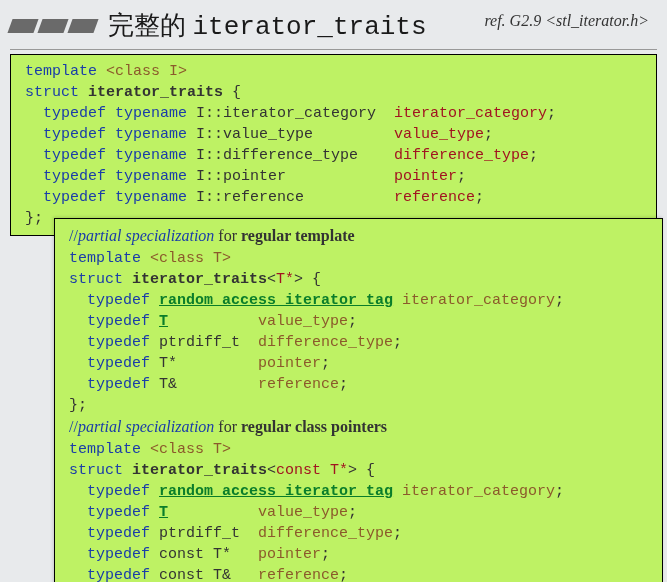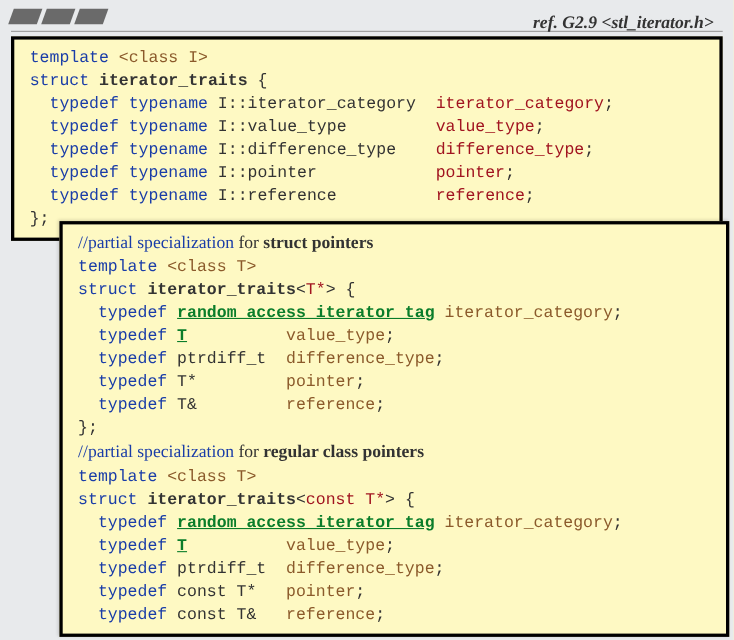--- a/index.html
+++ b/index.html
@@ -33,33 +33,32 @@
       color: #1a1a1a;
       font-weight: normal;
     }
     .ref-note {
       position: absolute;
       right: 18px;
       top: 12px;
       font-size: 16px;
       font-style: italic;
       color: #333;
-      font-weight: bold;
     }
     .ref-note .angle {
       font-style: italic;
     }
     .hr {
       height: 1px;
       background: #999;
       margin: 0 10px;
     }
     .code-box {
-      border: 3px solid #000000;
-      background: #fef9c3;
+      border: 1px solid #000000;
+      background: #bef264;
       font-family: "Courier New", monospace;
       font-size: 15px;
       line-height: 1.4;
       padding: 6px 6px 6px 14px;
       white-space: pre;
       color: #333;
     }
     .box1 {
       margin: 4px 10px 0 10px;
       position: relative;
@@ -70,51 +69,54 @@
       position: relative;
       z-index: 2;
       box-shadow: -1px -1px 3px rgba(0,0,0,0.15);
     }
     .blue { color: #1a3da8; }
     .brown { color: #8b5a2b; }
     .dkred { color: #a11420; }
     .green { color: #0a7d2a; text-decoration: underline; }
     .comment { color: #1a3da8; }
     .bold { font-weight: bold; }
-    .ital { }
+    .ital { font-style: italic; }
     .serif-comment {
       font-family: "Times New Roman", serif;
       font-size: 16px;
     }
   </style>
 </head>
 <body>
 
 <div class="slide-header">
   <div class="bars">
     <div class="bar"></div>
     <div class="bar"></div>
     <div class="bar"></div>
+  </div>
+  <div class="title">
+    <span>完整的 </span><span style="font-family:'Courier New',monospace">iterator_traits</span>
   </div>
   <div class="ref-note">
     <span>ref. G2.9  </span><span class="angle">&lt;stl_iterator.h&gt;</span>
   </div>
 </div>
 <div class="hr"></div>
 
 <div class="code-box box1"><span class="blue">template </span><span class="brown">&lt;class I&gt;</span>
 <span class="blue">struct </span><span class="bold">iterator_traits</span><span> {</span>
 <span class="blue">  typedef typename </span><span>I::iterator_category</span><span>  </span><span class="dkred">iterator_category</span><span>;</span>
 <span class="blue">  typedef typename </span><span>I::value_type</span><span>         </span><span class="dkred">value_type</span><span>;</span>
 <span class="blue">  typedef typename </span><span>I::difference_type</span><span>    </span><span class="dkred">difference_type</span><span>;</span>
 <span class="blue">  typedef typename </span><span>I::pointer</span><span>            </span><span class="dkred">pointer</span><span>;</span>
 <span class="blue">  typedef typename </span><span>I::reference</span><span>          </span><span class="dkred">reference</span><span>;</span>
 <span>};</span></div>
 
-<div class="code-box box2"><span class="serif-comment"><span class="comment">//</span><span class="comment ital">partial specialization</span><span> for </span><span class="bold">struct pointers</span></span>
+<div class="code-box box2"><span class="serif-comment"><span class="comment">//</span><span class="comment ital">partial specialization</span><span> for </span><span class="bold">regular template</span></span>
 <span class="blue">template </span><span class="brown">&lt;class T&gt;</span>
 <span class="blue">struct </span><span class="bold">iterator_traits</span><span>&lt;</span><span class="dkred">T*</span><span>&gt;</span><span> {</span>
 <span class="blue">  typedef </span><span class="green bold">random_access_iterator_tag</span><span> </span><span class="brown">iterator_category</span><span>;</span>
 <span class="blue">  typedef </span><span class="green bold">T</span><span>          </span><span class="brown">value_type</span><span>;</span>
 <span class="blue">  typedef </span><span>ptrdiff_t</span><span>  </span><span class="brown">difference_type</span><span>;</span>
 <span class="blue">  typedef </span><span>T*</span><span>         </span><span class="brown">pointer</span><span>;</span>
 <span class="blue">  typedef </span><span>T&amp;</span><span>         </span><span class="brown">reference</span><span>;</span>
 <span>};</span>
 <span class="serif-comment"><span class="comment">//</span><span class="comment ital">partial specialization</span><span> for </span><span class="bold">regular class pointers</span></span>
 <span class="blue">template </span><span class="brown">&lt;class T&gt;</span>

